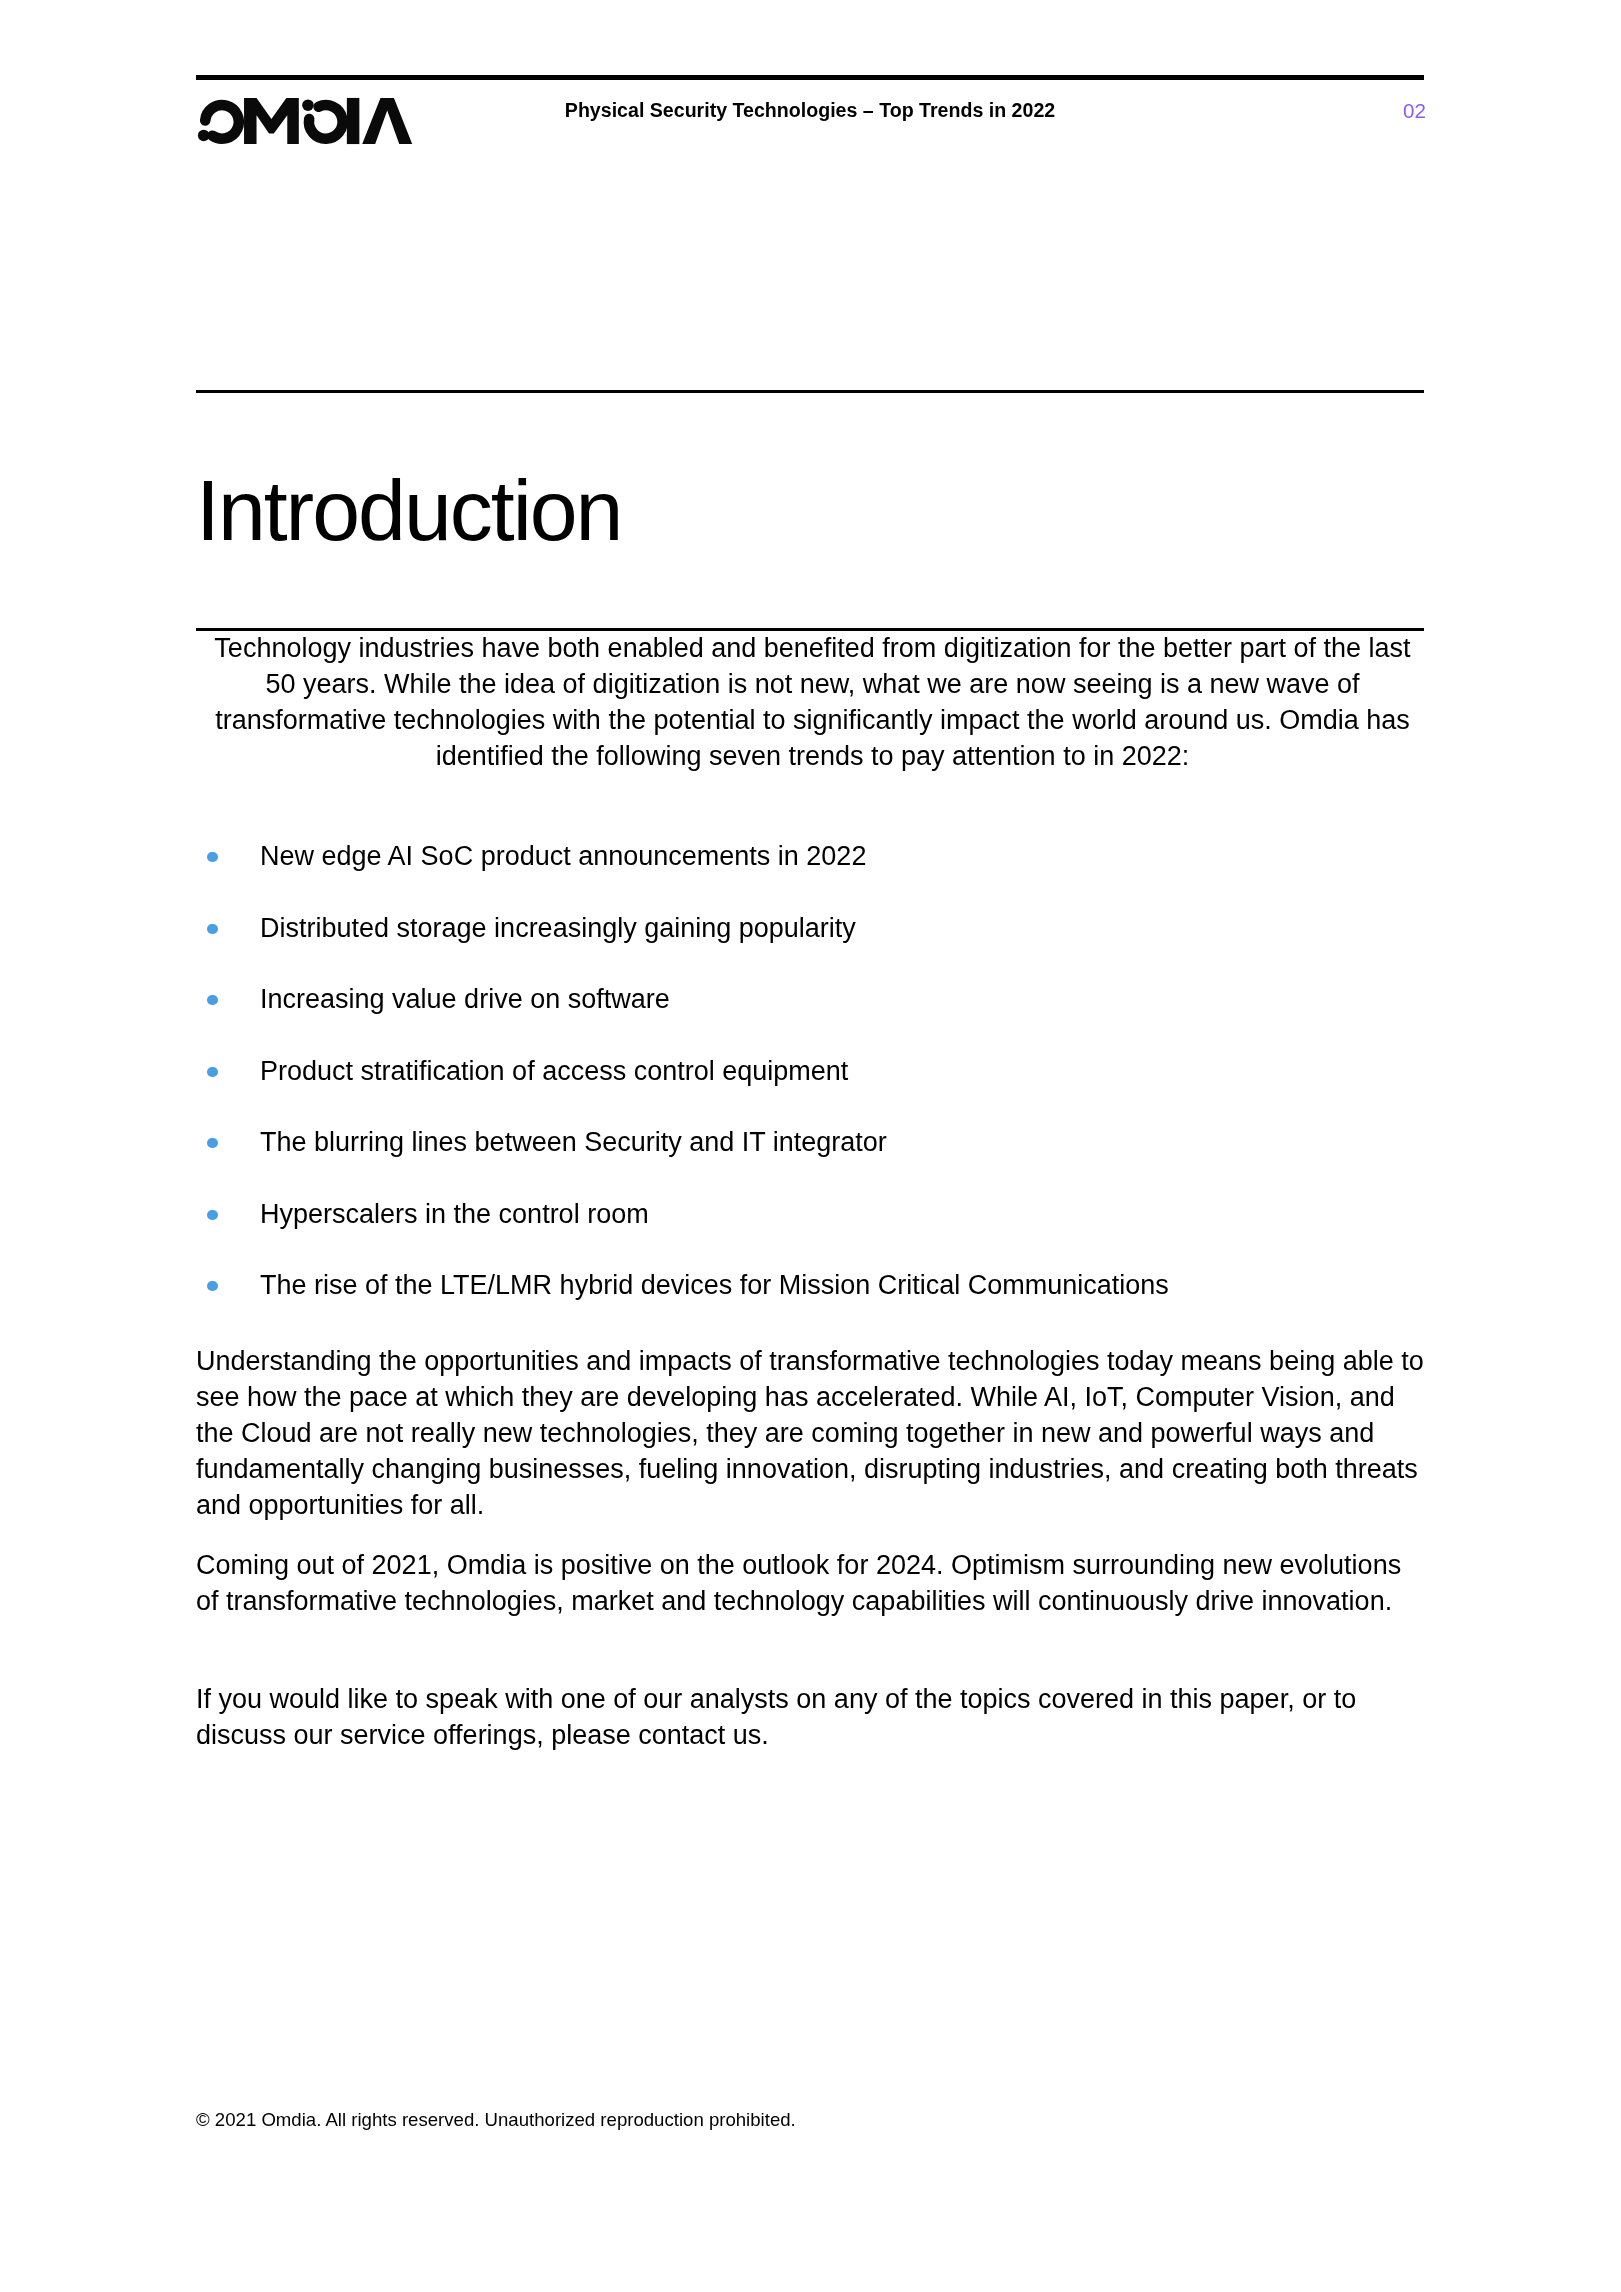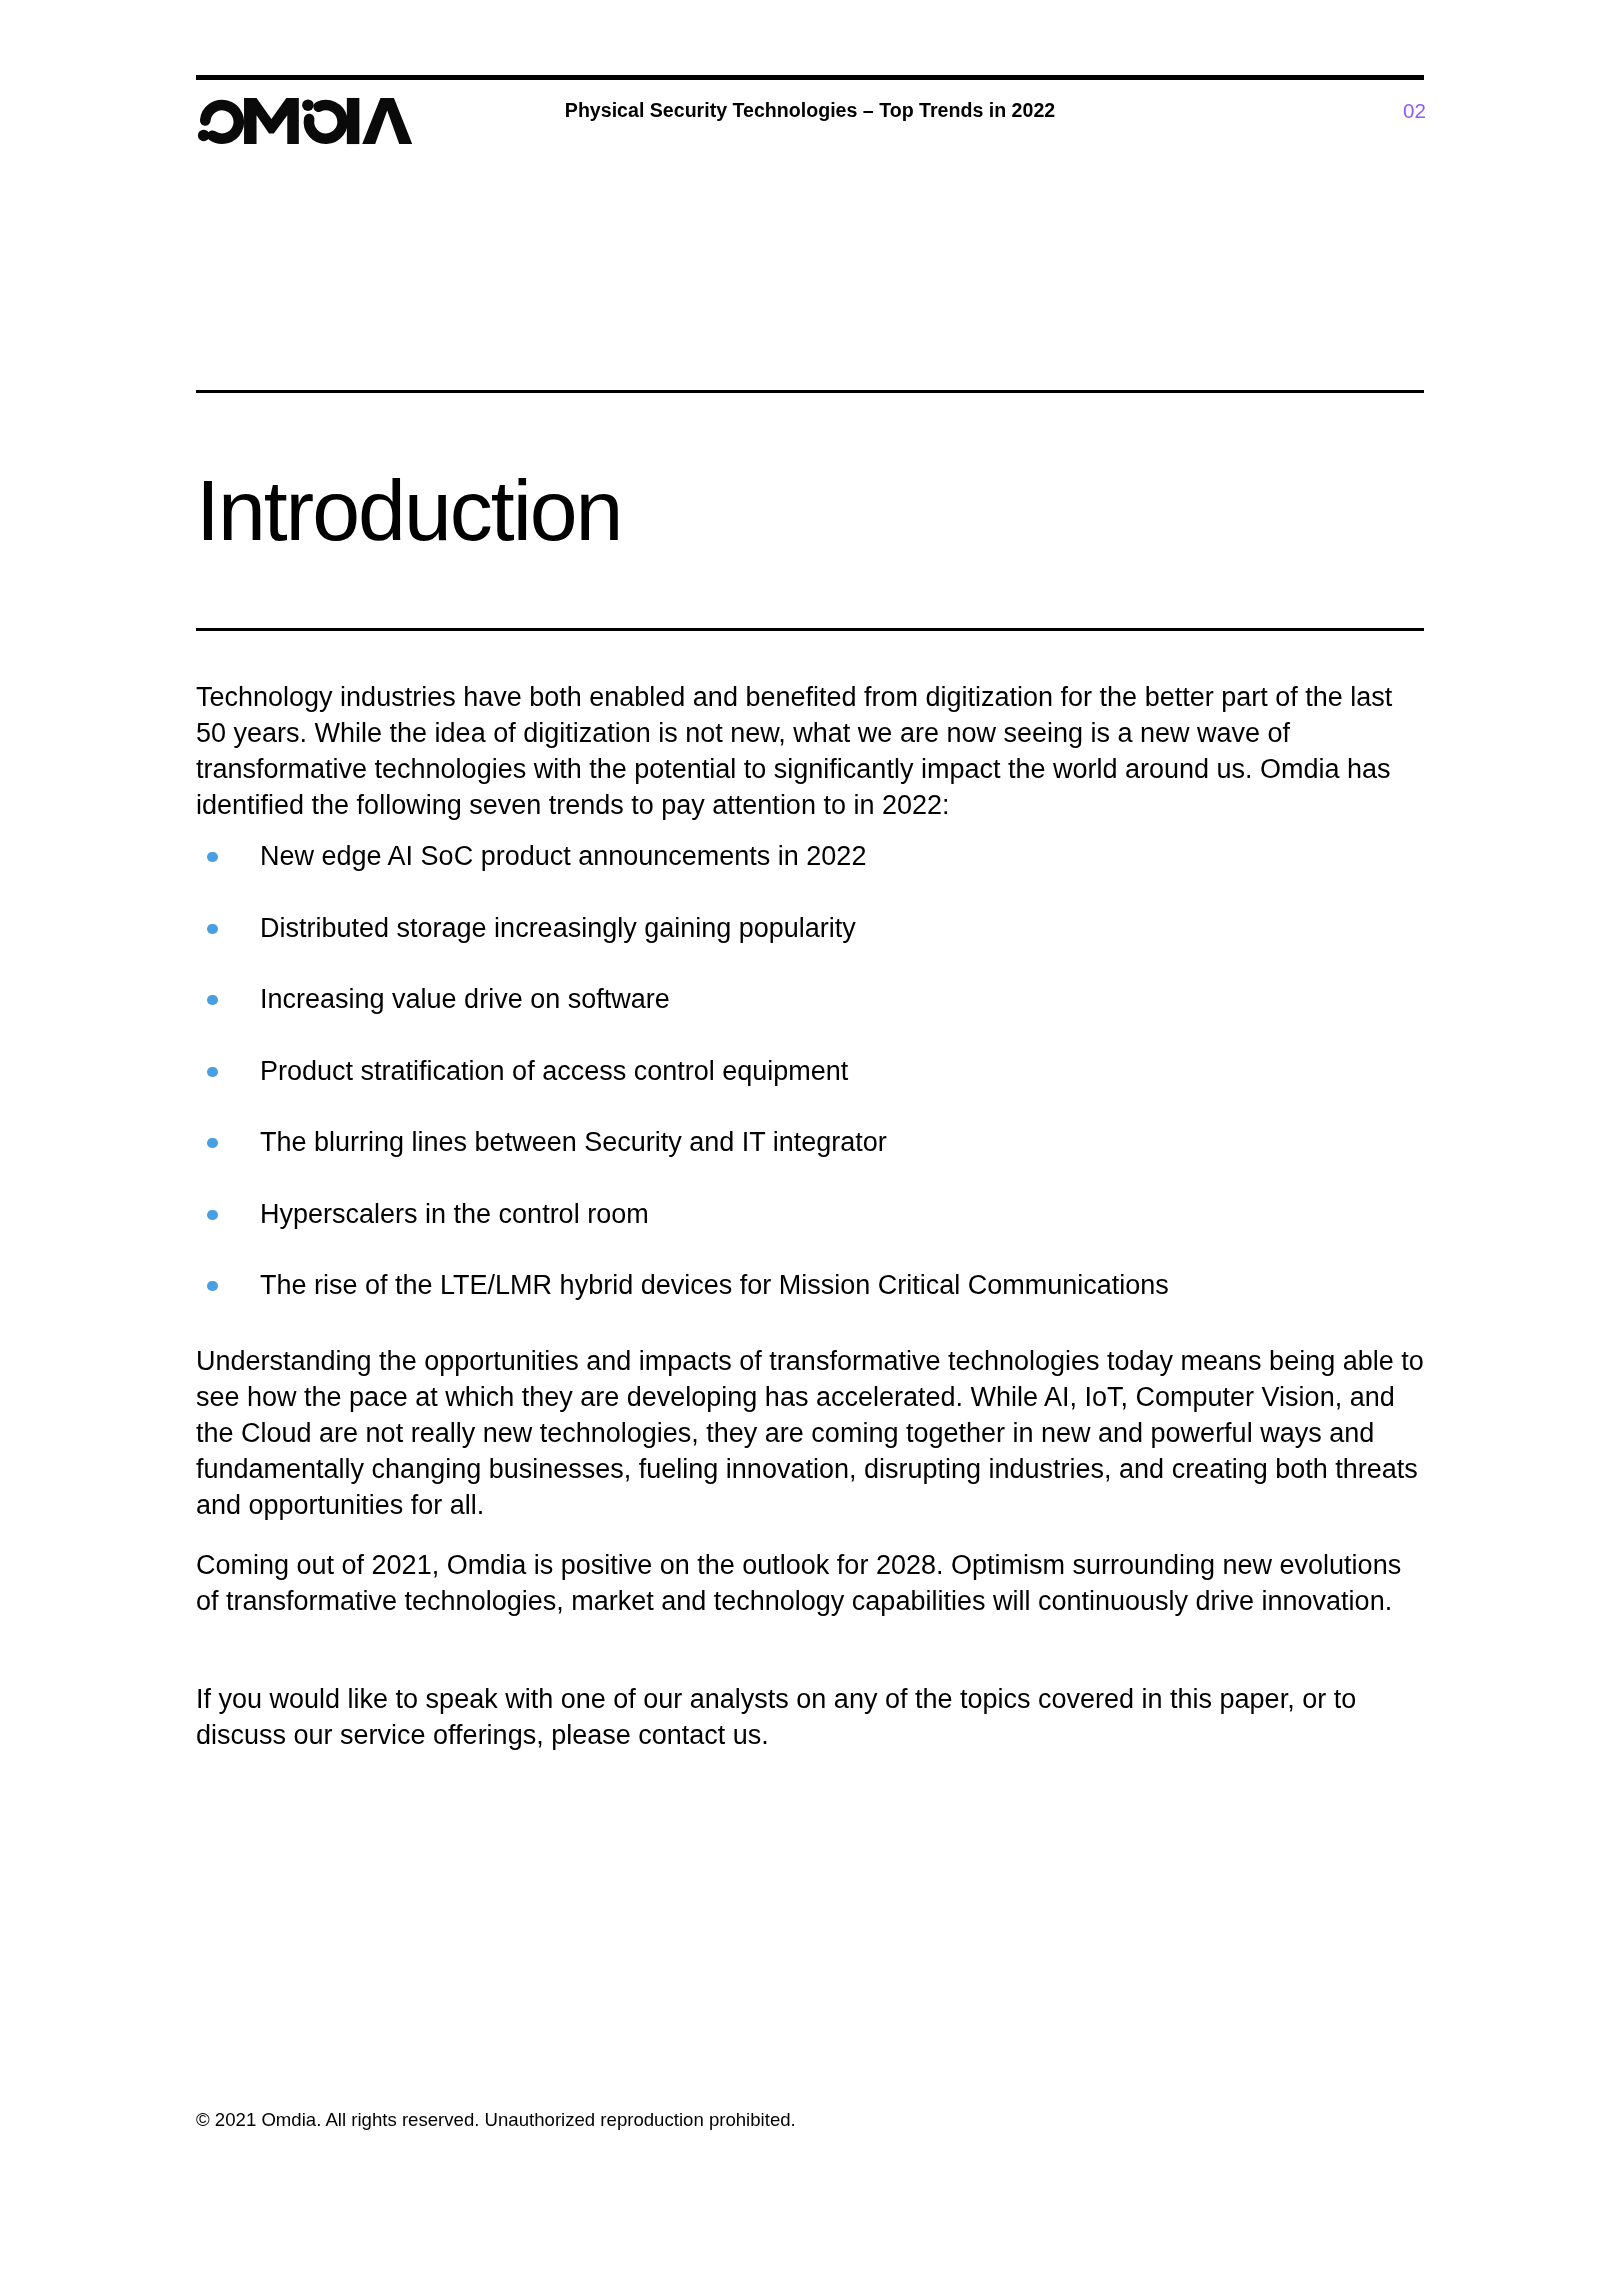--- a/index.html
+++ b/index.html
@@ -81,21 +81,21 @@
   
   .body-text {
     position: absolute;
     left: 196px;
     width: 1233px;
     margin: 0;
     font-size: 27px;
     line-height: 36px;
     color: #000000;
   }
-  .p-intro   { top: 679px; }
+  .p-intro   { top: 630px; text-align: center; }
   .p-under   { top: 1343px; }
   .p-coming  { top: 1547px; }
   .p-speak   { top: 1681px; }
   .p-byline  { top: 1754px; }
   
   .bullet-list {
     position: absolute;
     left: 196px;
     top: 0;
     width: 1233px;
@@ -191,19 +191,19 @@
       <span class="bullet-dot"></span>
       <span class="bullet-text">Hyperscalers in the control room</span>
     </li>
     <li class="bullet-item" style="top:1267px">
       <span class="bullet-dot"></span>
       <span class="bullet-text">The rise of the LTE/LMR hybrid devices for Mission Critical Communications</span>
     </li>
   </ul>
 
   <p class="body-text p-under">Understanding the opportunities and impacts of transformative technologies today means being able to see how the pace at which they are developing has accelerated. While AI, IoT, Computer Vision, and the Cloud are not really new technologies, they are coming together in new and powerful ways and fundamentally changing businesses, fueling innovation, disrupting industries, and creating both threats and opportunities for all.</p>
-  <p class="body-text p-coming">Coming out of 2021, Omdia is positive on the outlook for 2028. Optimism surrounding new evolutions of transformative technologies, market and technology capabilities will continuously drive innovation.</p>
+  <p class="body-text p-coming">Coming out of 2021, Omdia is positive on the outlook for 2024. Optimism surrounding new evolutions of transformative technologies, market and technology capabilities will continuously drive innovation.</p>
   <p class="body-text p-speak">If you would like to speak with one of our analysts on any of the topics covered in this paper, or to discuss our service offerings, please contact us.</p>
 
   <div class="footer-text">© 2021 Omdia. All rights reserved. Unauthorized reproduction prohibited.</div>
 
 </div>
 
 
 </body></html>

